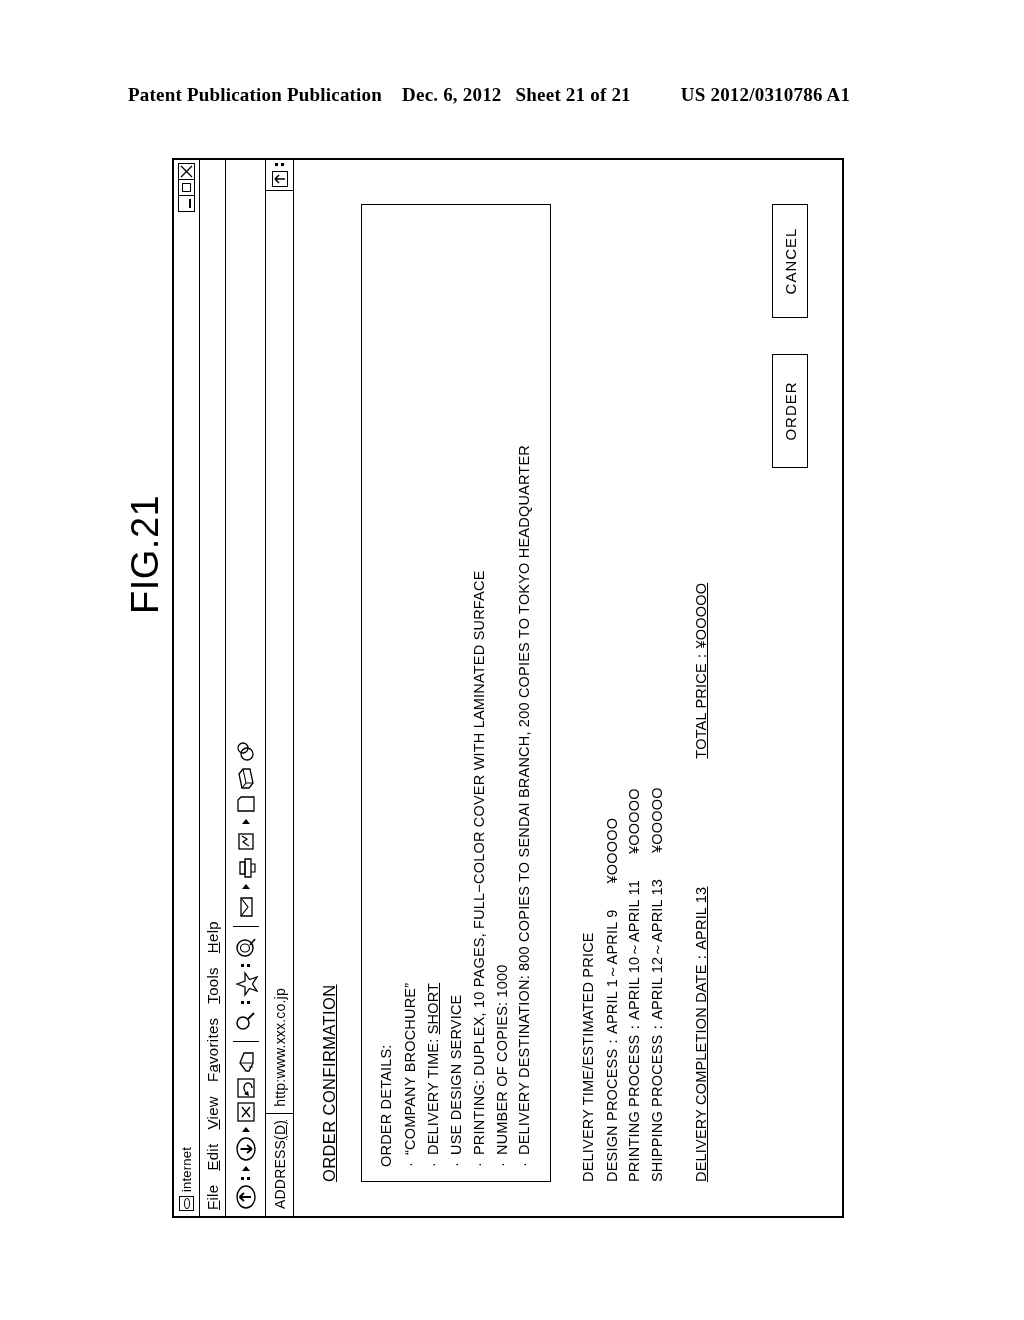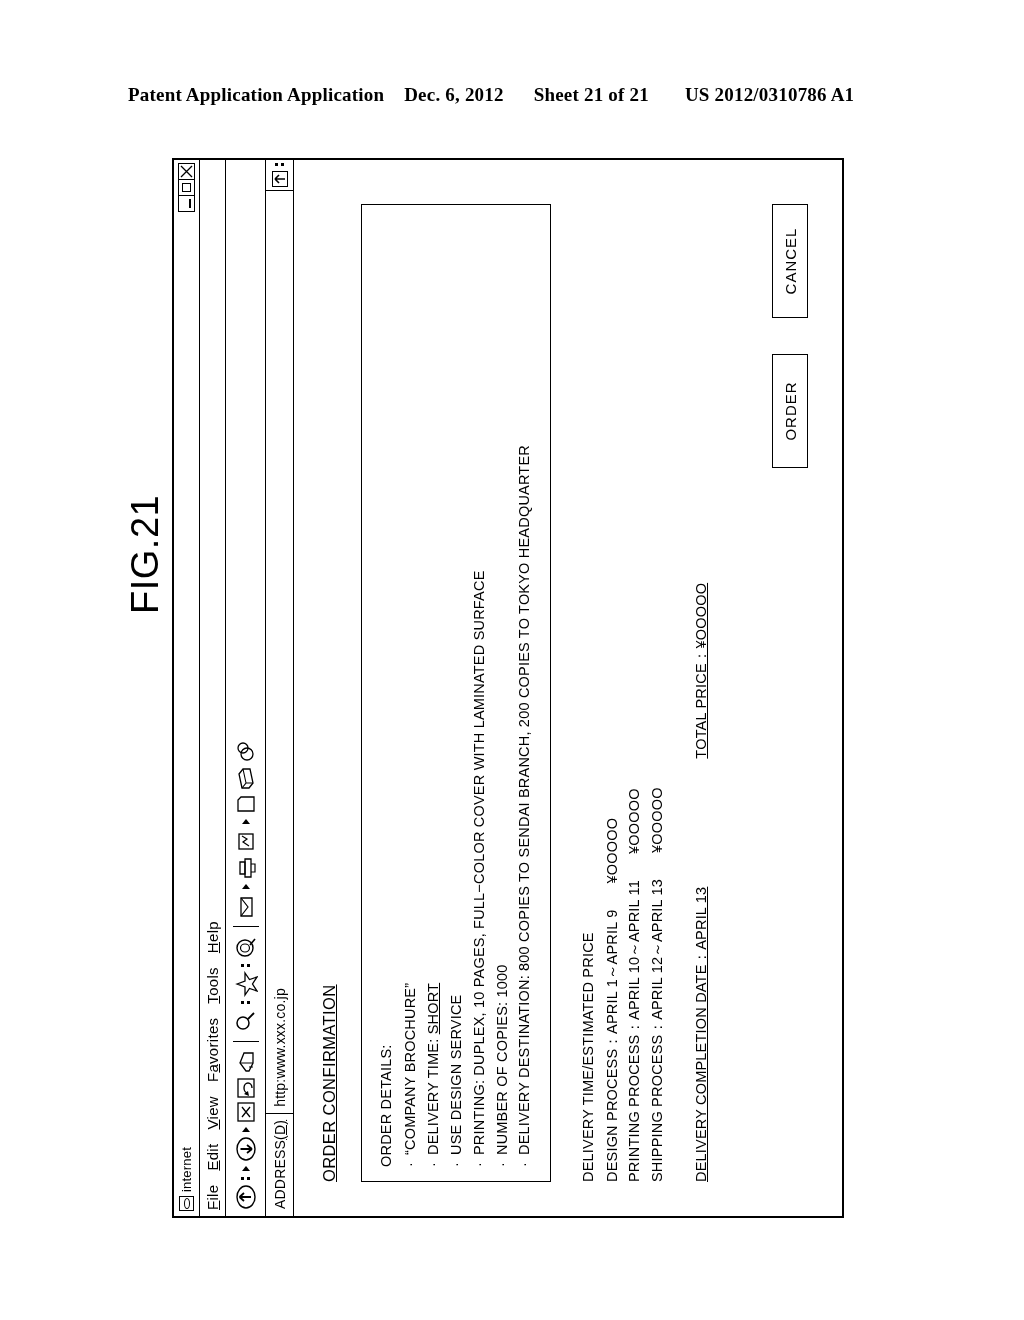--- a/index.html
+++ b/index.html
@@ -25,22 +25,22 @@
     display: flex;
     align-items: baseline;
     font-family: "Liberation Serif", serif;
     font-weight: bold;
     font-size: 19px;
     letter-spacing: 0.2px;
     white-space: nowrap;
   }
   .pub-header .h-title { flex: 0 0 auto; }
   .pub-header .h-date  { margin-left: 20px; }
-  .pub-header .h-sheet { margin-left: 30px; }
-  .pub-header .h-num   { margin-left: 36px; }
+  .pub-header .h-sheet { margin-left: 14px; }
+  .pub-header .h-num   { margin-left: 50px; }
 
   
   .fig-label {
     position: absolute;
     left: 124px;
     top: 614px;
     transform-origin: left top;
     transform: rotate(-90deg);
     font-family: "Liberation Sans", sans-serif;
     font-size: 38px;
@@ -288,21 +288,21 @@
     justify-content: center;
     font-size: 15px;
     letter-spacing: 1px;
     background: #fff;
   }
 </style>
 </head>
 <body>
 
 <div class="pub-header">
-  <span class="h-title">Patent Application Application</span>
+  <span class="h-title">Patent Publication Publication</span>
   <span class="h-date">Dec. 6, 2012</span>
   <span class="h-sheet">Sheet 21 of 21</span>
   <span class="h-num">US 2012/0310786 A1</span>
 </div>
 
 <div class="fig-label">FIG.21</div>
 
 <div class="rot-stage">
   <div class="browser">
 

